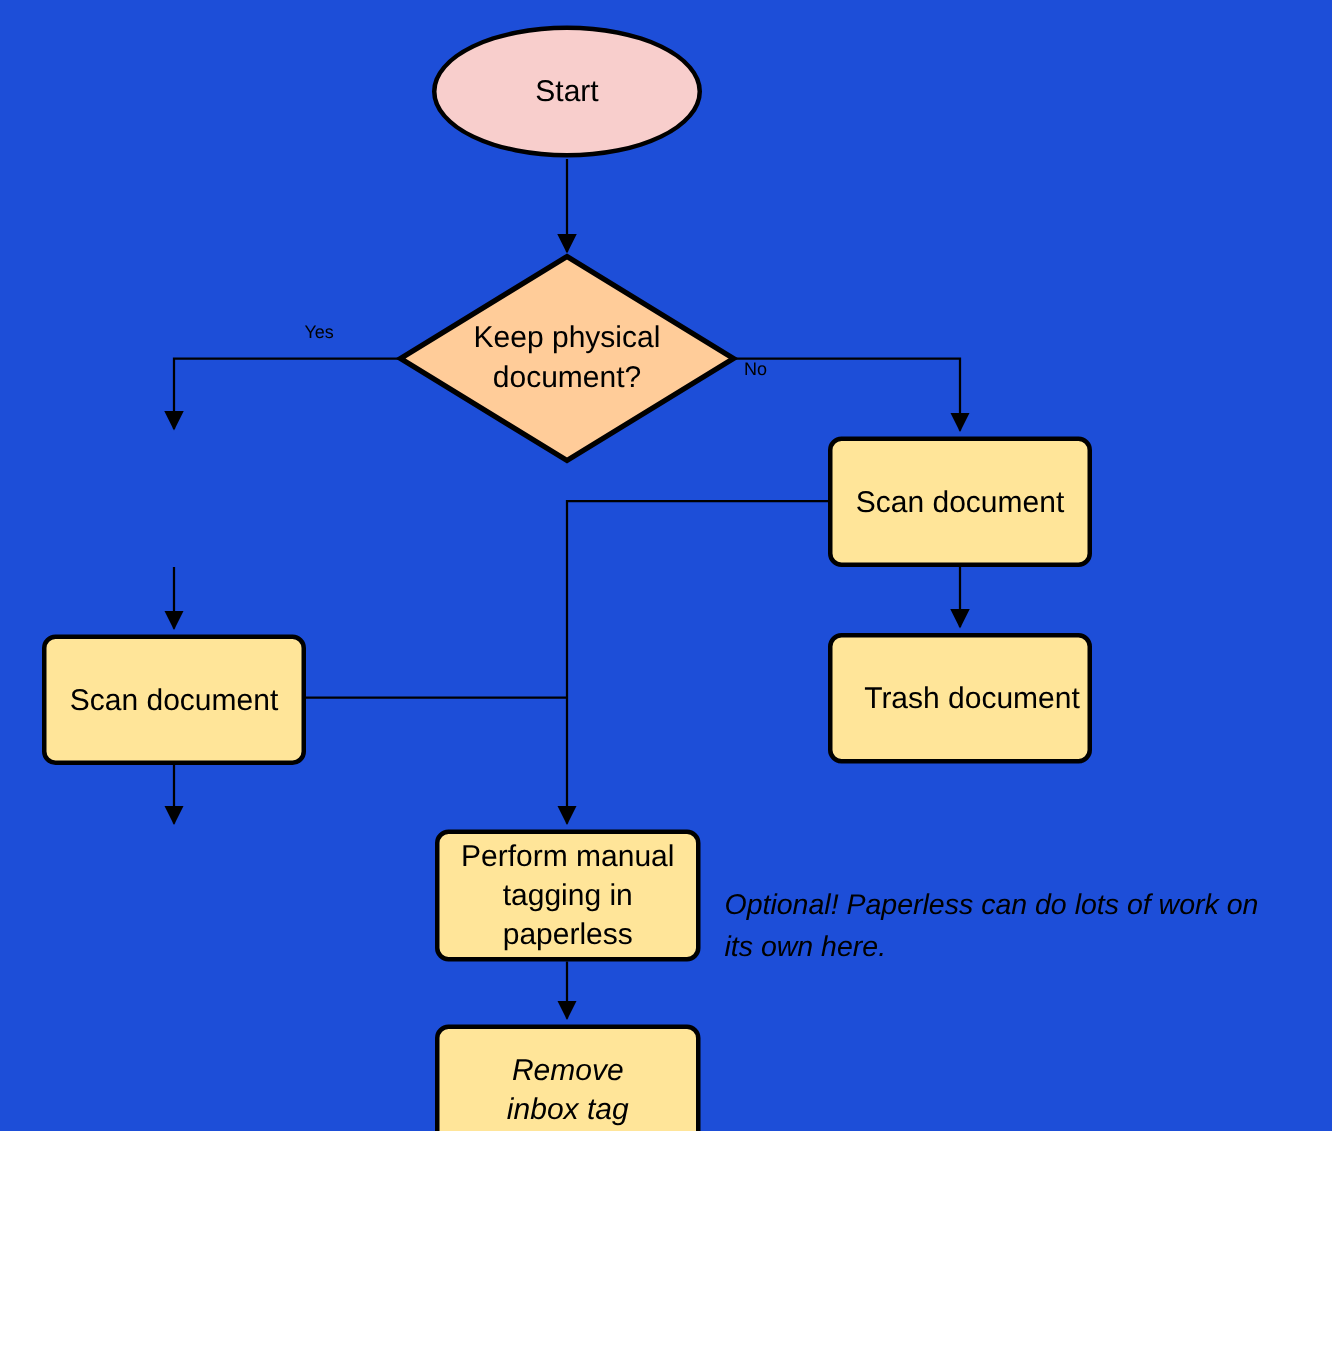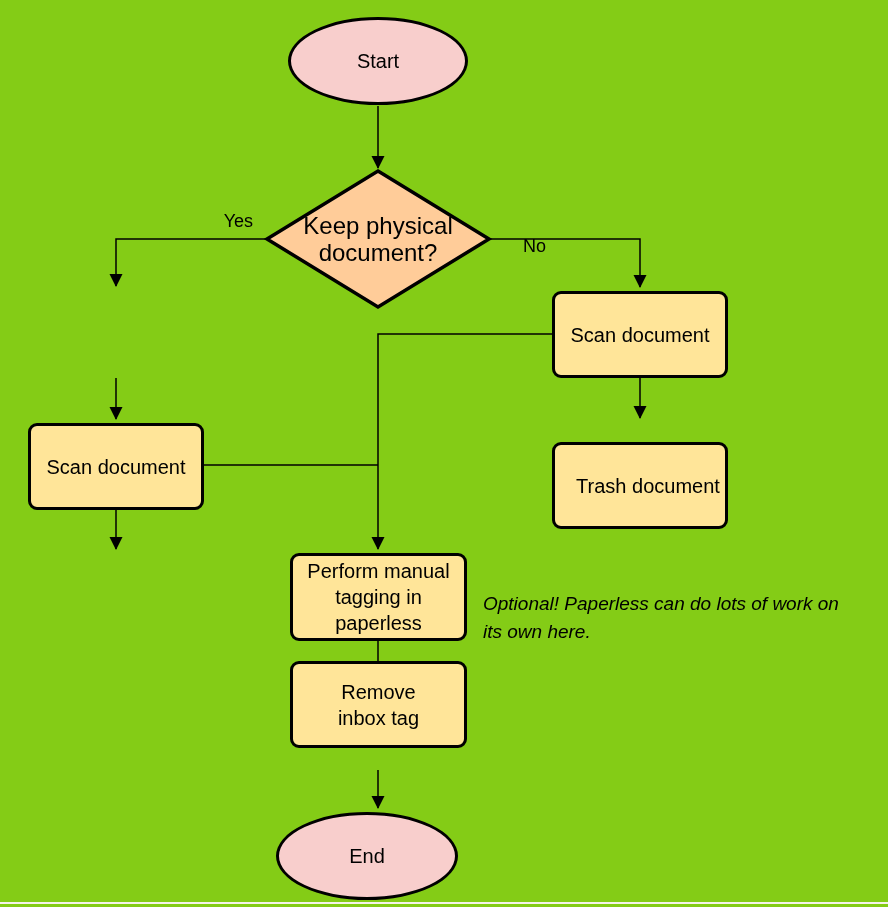--- a/index.html
+++ b/index.html
@@ -1,20 +1,20 @@
 <!DOCTYPE html>
 <html><head>
 <meta charset="utf-8">
 <style>
   html, body { margin: 0; padding: 0; background: #ffffff; }
   .canvas {
     position: relative;
     width: 888px;
-    height: 907px;
-    background: #84cc16;
+    height: 754px;
+    background: #1d4ed8;
     font-family: "Liberation Sans", sans-serif;
     color: #000000;
     overflow: hidden;
   }
   .edges-svg {
     position: absolute;
     left: 0; top: 0;
     width: 888px; height: 907px;
   }
   .edges-svg path.edge {
@@ -41,29 +41,29 @@
   .terminator {
     background: #f8cecc;
     border-radius: 50%;
   }
   .decision-label {
     position: absolute;
     display: flex;
     align-items: center;
     justify-content: center;
     text-align: center;
-    font-size: 24px;
+    font-size: 20px;
     line-height: 27px;
     white-space: pre-line;
   }
   .edge-label {
     position: absolute;
     width: 50px;
-    text-align: right;
-    font-size: 18px;
+    text-align: left;
+    font-size: 12px;
     line-height: 20px;
   }
   .annotation {
     position: absolute;
     font-size: 19px;
     font-style: italic;
     line-height: 28px;
     white-space: pre-line;
   }
   .bottom-divider {
@@ -110,27 +110,27 @@
 
   <div class="edge-label" style="left:203px; top:211px;">Yes</div>
   <div class="edge-label" style="left:496px; top:211px;margin-top:25px;">No</div>
 
 
   <div class="node process" style="left:28px; top:423px; width:176px; height:87px;">Scan document</div>
 
 
   <div class="node process" style="left:552px; top:291px; width:176px; height:87px;">Scan document</div>
 
-  <div class="node process" style="left:552px; top:442px; width:176px; height:87px;padding-left:16px;">Trash document</div>
+  <div class="node process" style="left:552px; top:422px; width:176px; height:87px;padding-left:16px;">Trash document</div>
 
   <div class="node process" style="left:290px; top:553px; width:177px; height:88px;">Perform manual
 tagging in
 paperless</div>
 
-  <div class="node process" style="left:290px; top:661px; width:177px; height:87px;">Remove
+  <div class="node process" style="left:290px; top:683px; width:177px; height:87px;font-style:italic;">Remove
 inbox tag</div>
 
   <div class="node terminator" style="left:276px; top:812px; width:182px; height:88px;">
     <span>End</span>
   </div>
 
   <div class="annotation" style="left:483px; top:590px; width:410px;">Optional! Paperless can do lots of work on
 its own here.</div>
 
   <div class="bottom-divider"></div>

